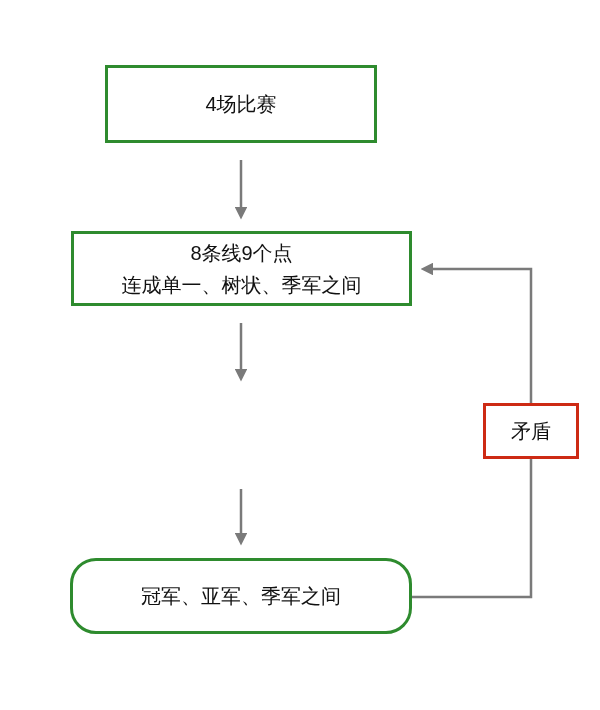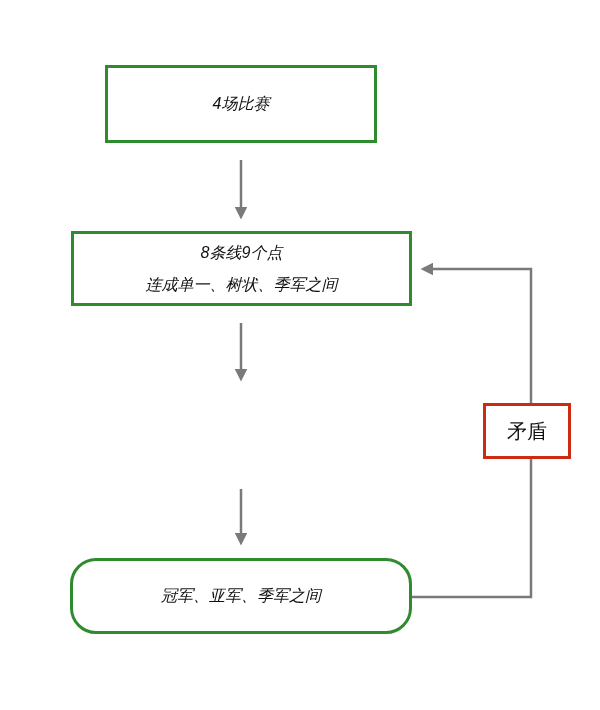--- a/index.html
+++ b/index.html
@@ -31,35 +31,34 @@
     box-sizing:border-box;
     border:3px solid var(--box-border);
     background:var(--background);
     display:flex;
     flex-direction:column;
     justify-content:center;
     align-items:center;
     text-align:center;
   }
   .flow-box .line{
-    font-size:16px;
+    font-size:20px;
     line-height:32px;
     color:var(--text);
     white-space:nowrap;
-    font-style:italic;
   }
   #box-1{left:105px;top:65px;width:272px;height:78px;}
   #box-2{left:71px;top:231px;width:341px;height:75px;}
   #box-3{left:70px;top:394px;width:342px;height:75px;}
   #box-4{left:70px;top:558px;width:342px;height:76px;border-radius:26px;}
   .label-box{
     position:absolute;
     z-index:3;
     box-sizing:border-box;
-    left:483px;top:403px;width:88px;height:56px;
+    left:483px;top:403px;width:96px;height:56px;
     border:3px solid var(--label-border);
     background:var(--background);
     display:flex;
     justify-content:center;
     align-items:center;
     font-size:20px;
     color:var(--text);
   }
 </style>
 </head>

